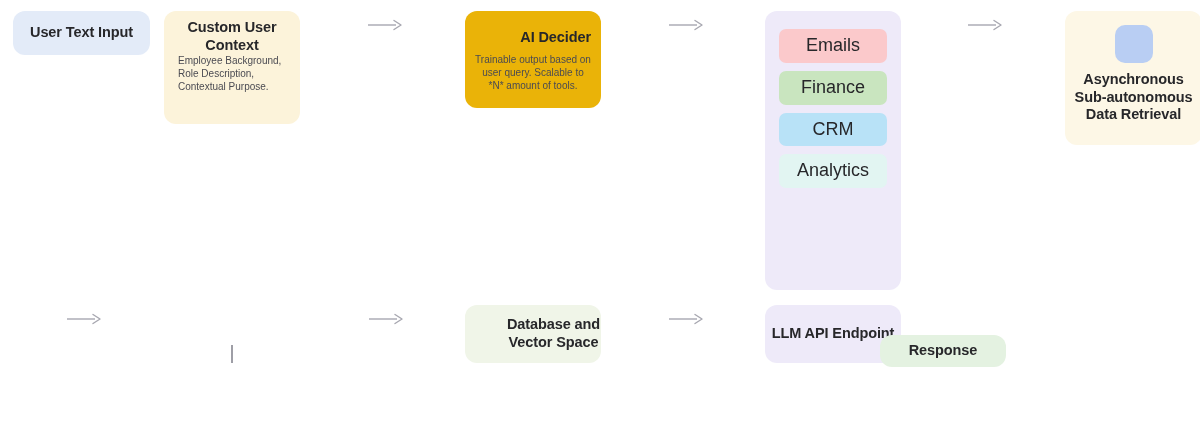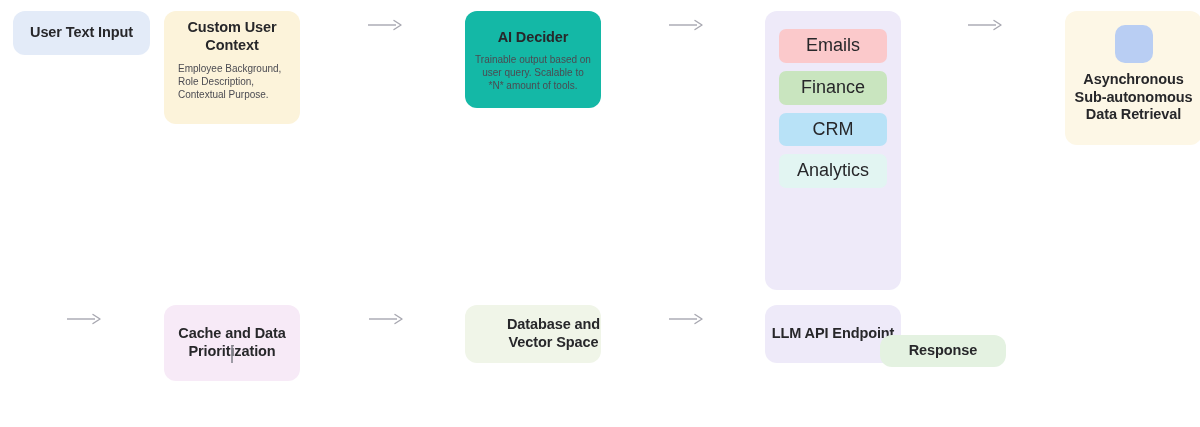--- a/index.html
+++ b/index.html
@@ -51,21 +51,20 @@
   }
   #node-custom-user-context {
     left: 164px; top: 11px; width: 136px; height: 113px;
     background: #fcf3da;
     justify-content: flex-start;
     padding: 8px 14px 10px 14px;
   }
   #node-custom-user-context .node-sub {
     text-align: left;
     align-self: stretch;
-    margin-top: 8px;
   }
   #node-ai-decider {
     left: 465px; top: 11px; width: 136px; height: 97px;
     background: #eaf4e8;
     justify-content: flex-start;
     padding: 18px 10px 10px 10px;
   }
   #node-ai-decider .node-sub {
     margin-top: 6px;
   }
@@ -164,21 +163,21 @@
     <div class="node-sub">Employee Background, Role Description, Contextual Purpose.</div>
   </div>
 
   <div class="arrow" style="left:669px; top:18px;">
     <svg width="34" height="14" viewBox="0 0 34 14" aria-hidden="true">
       <line x1="0" y1="7" x2="28" y2="7" stroke="#a7a7b0" stroke-width="1.4"></line>
       <path d="M26 2.5 L33 7 L26 11.5" fill="none" stroke="#a7a7b0" stroke-width="1.4" stroke-linecap="round" stroke-linejoin="round"></path>
     </svg>
   </div>
 
-  <div class="node" id="node-ai-decider" style="background: #14b8a6;">
+  <div class="node" id="node-ai-decider" style="background: #eab308; align-items: flex-end;">
     <div class="node-title">AI Decider</div>
     <div class="node-sub">Trainable output based on user query. Scalable to *N* amount of tools.</div>
   </div>
 
   <div class="arrow" style="left:968px; top:18px;">
     <svg width="34" height="14" viewBox="0 0 34 14" aria-hidden="true">
       <line x1="0" y1="7" x2="28" y2="7" stroke="#a7a7b0" stroke-width="1.4"></line>
       <path d="M26 2.5 L33 7 L26 11.5" fill="none" stroke="#a7a7b0" stroke-width="1.4" stroke-linecap="round" stroke-linejoin="round"></path>
     </svg>
   </div>
@@ -203,23 +202,20 @@
     <div class="node-title">Asynchronous Sub-autonomous Data Retrieval</div>
   </div>
 
   <div class="arrow" style="left:67px; top:312px;">
     <svg width="34" height="14" viewBox="0 0 34 14" aria-hidden="true">
       <line x1="0" y1="7" x2="28" y2="7" stroke="#a7a7b0" stroke-width="1.4"></line>
       <path d="M26 2.5 L33 7 L26 11.5" fill="none" stroke="#a7a7b0" stroke-width="1.4" stroke-linecap="round" stroke-linejoin="round"></path>
     </svg>
   </div>
 
-  <div class="node" id="node-cache" style="background: rgb(247, 234, 247);">
-    <div class="node-title">Cache and Data Prioritization</div>
-  </div>
 
   <div class="text-caret"></div>
 
   <div class="arrow" style="left:369px; top:312px;">
     <svg width="34" height="14" viewBox="0 0 34 14" aria-hidden="true">
       <line x1="0" y1="7" x2="28" y2="7" stroke="#a7a7b0" stroke-width="1.4"></line>
       <path d="M26 2.5 L33 7 L26 11.5" fill="none" stroke="#a7a7b0" stroke-width="1.4" stroke-linecap="round" stroke-linejoin="round"></path>
     </svg>
   </div>
 

